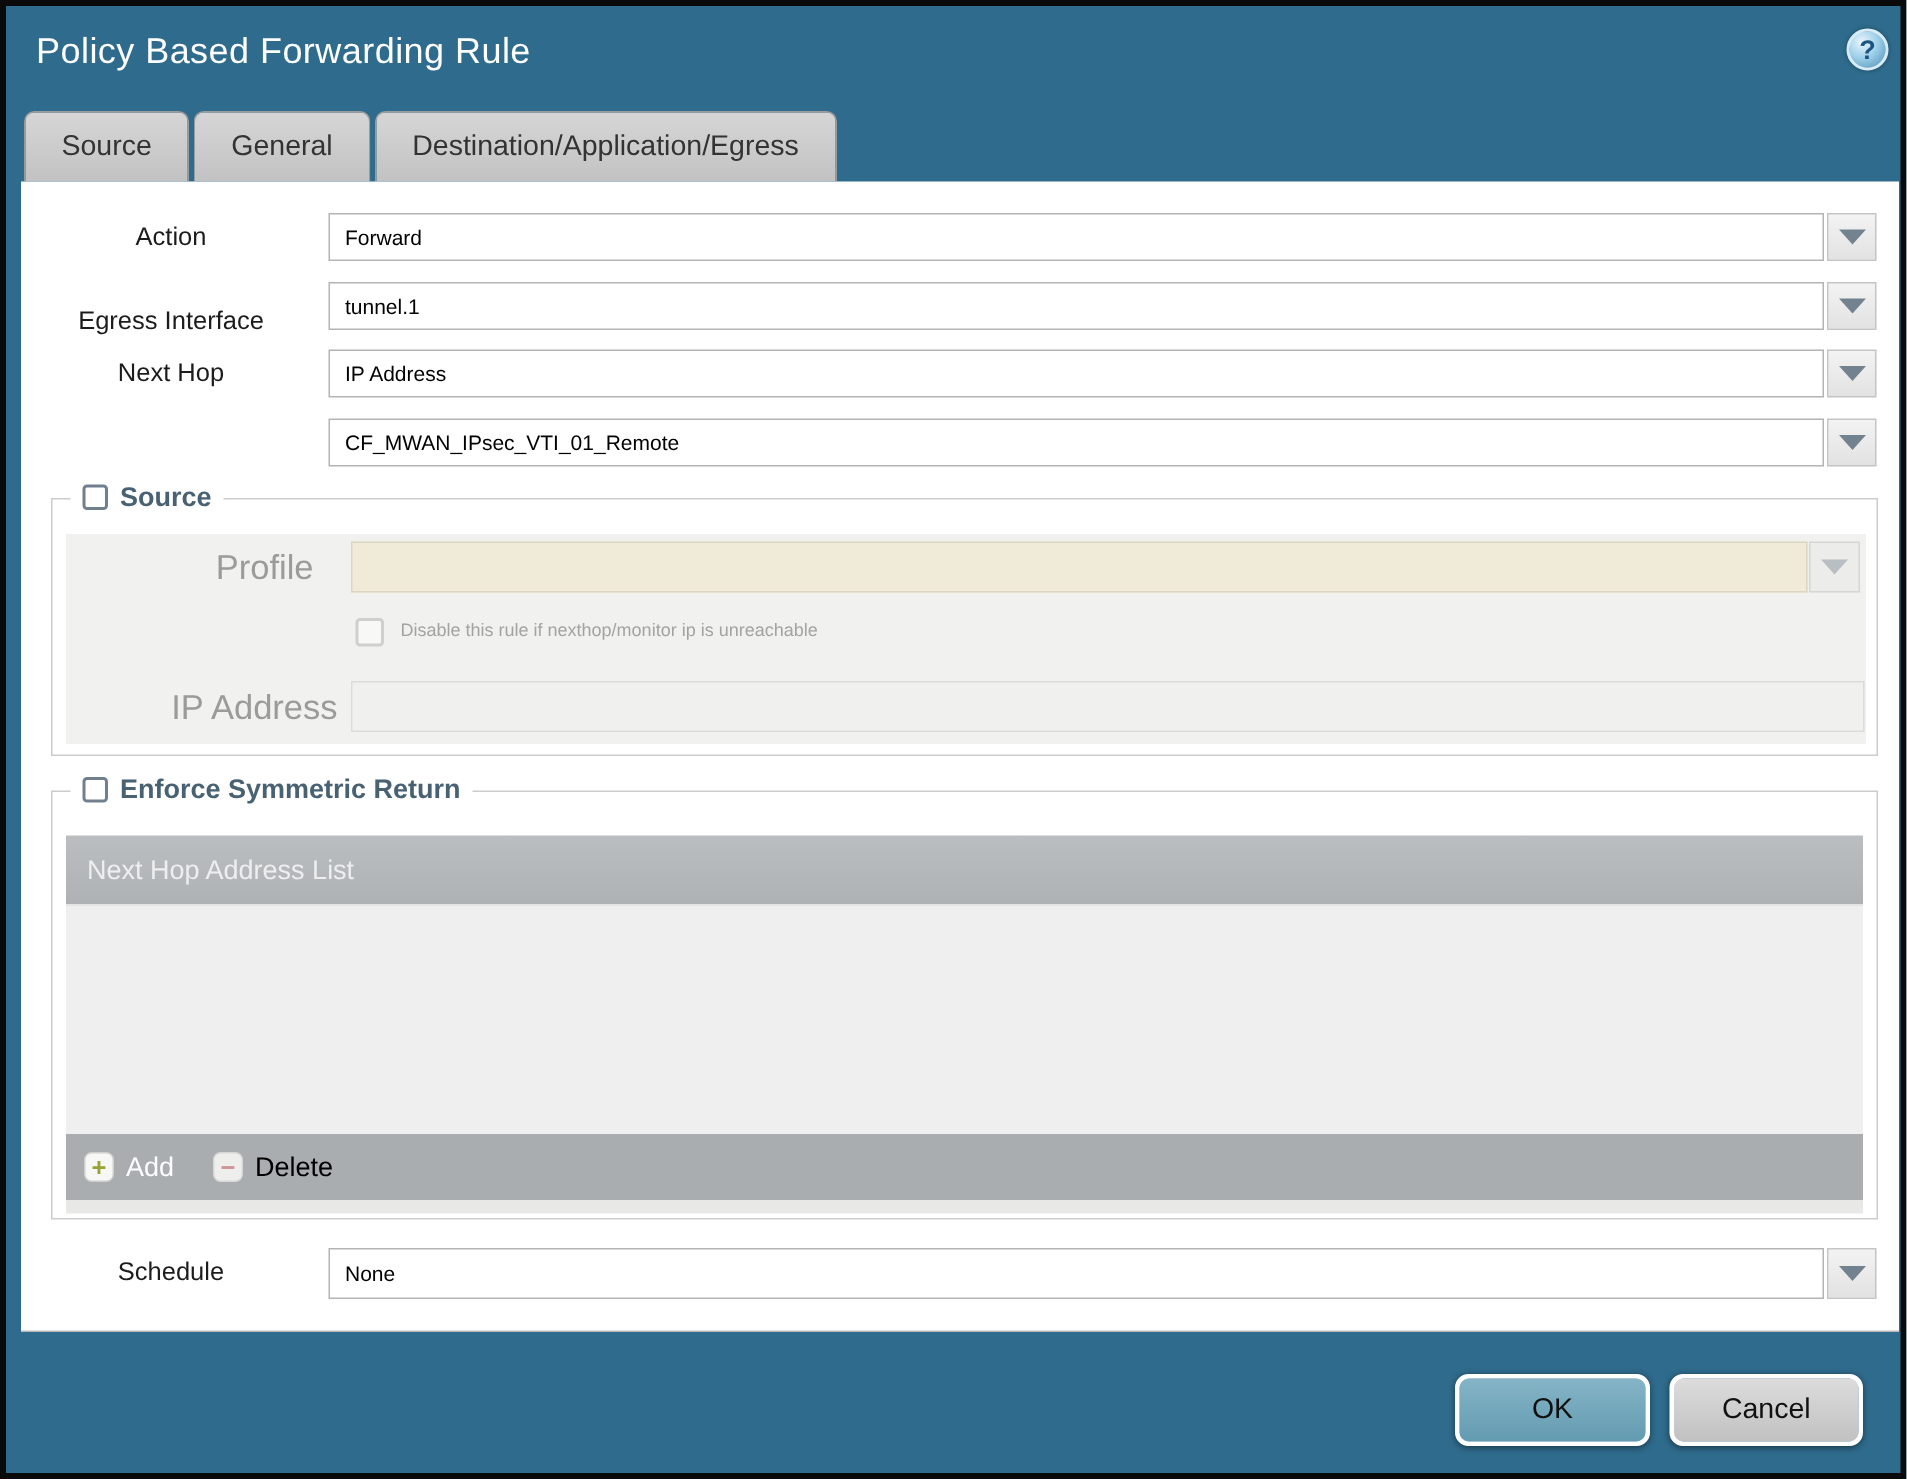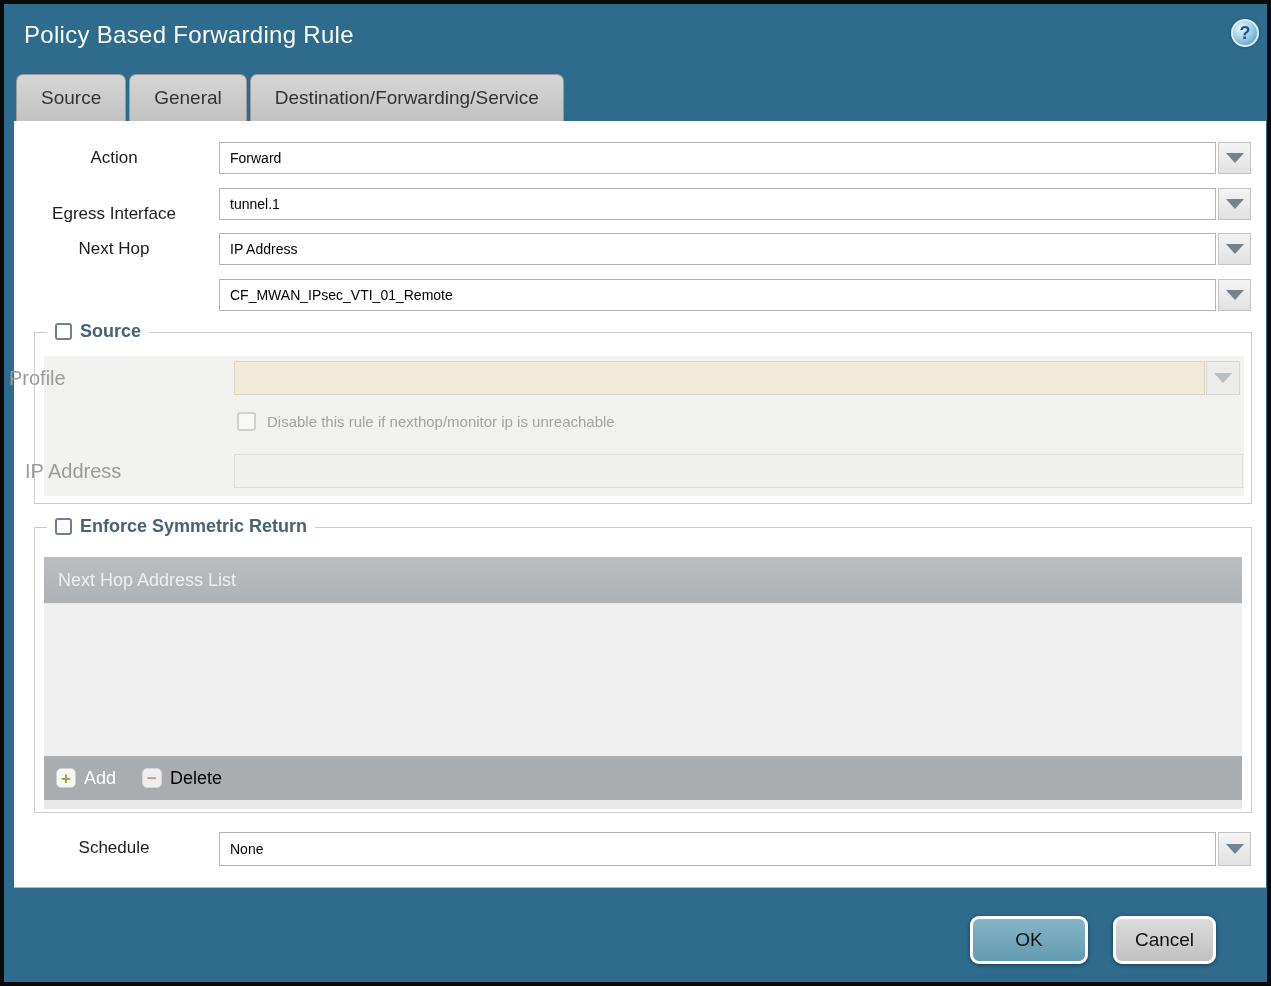--- a/index.html
+++ b/index.html
@@ -81,30 +81,30 @@
     width:17px; height:17px; background:#fff; border:2px solid #71808f; border-radius:3px;
     cursor:pointer; flex:0 0 auto;
   }
   .checkbox.disabled { border-color:#cfcfcf; background:#f8f8f7; }
 
   .disabled-panel {
     position:absolute; left:40px; top:352px; width:1200px; height:140px;
     background:#f1f1f0;
   }
   .g-label {
-    position:absolute; width:200px; text-align:left;
-    font-size:20px; color:#9b9b9b; line-height:34px;
+    position:absolute; width:200px; text-align:right;
+    font-size:23px; color:#9b9b9b; line-height:34px;
   }
   .profile-input {
     position:absolute; left:230px; top:357px; width:971px; height:34px;
     background:#f0ead9; border:1px solid #ddd5c3; outline:none;
     font-family:"Liberation Sans", sans-serif; font-size:17px; padding:0 10px;
   }
   .disable-row-text {
-    position:absolute; left:263px; top:409px; font-size:15px; color:#a3a3a3;
+    position:absolute; left:263px; top:409px; font-size:12px; color:#a3a3a3;
   }
   .ip-input {
     position:absolute; left:230px; top:450px; width:1009px; height:34px;
     background:#f0f0ef; border:1px solid #dcdcdc; outline:none;
     font-family:"Liberation Sans", sans-serif; font-size:17px; padding:0 10px;
   }
 
   
   .nh-table { position:absolute; left:40px; top:553px; width:1198px; }
   .nh-header {
@@ -129,35 +129,35 @@
   .tbl-btn.disabled .tbl-btn-label { color:#000000; }
   .tbl-btn.disabled .tbl-icon { background:#eeeeec; border-color:#d8d8d8; }
 
   
   .btn {
     position:absolute; top:912px; height:48px; border-radius:9px;
     border:3px solid #ffffff; font-family:"Liberation Sans", sans-serif;
     font-size:19px; color:#111; cursor:pointer;
     box-shadow:0 1px 4px rgba(0,0,0,.45);
   }
-  .btn-ok { left:966px; width:118px; background:linear-gradient(#85b4c6,#639bb1); }
-  .btn-cancel { left:1109px; width:103px; background:linear-gradient(#dcdcdc,#c1c1c1); }
+  .btn-ok { left:966px; width:130px; background:linear-gradient(#85b4c6,#639bb1); }
+  .btn-cancel { left:1109px; width:129px; background:linear-gradient(#dcdcdc,#c1c1c1); }
 </style>
 </head>
 <body>
 
 <div class="frame">
 
   <div class="dialog-title">Policy Based Forwarding Rule</div>
   <div class="help-btn">?</div>
 
   <div class="tabs">
     <div class="tab">Source</div>
     <div class="tab">General</div>
-    <div class="tab">Destination/Forwarding/Service</div>
+    <div class="tab">Destination/Application/Egress</div>
   </div>
 
   <div class="panel"></div>
 
   <div class="f-label" style="top:138px;">Action</div>
   <input class="f-input" style="top: 138px;" value="Forward">
   <div class="dd-btn" style="top:138px;">
     <div class="dd-tri"></div>
   </div>
 

